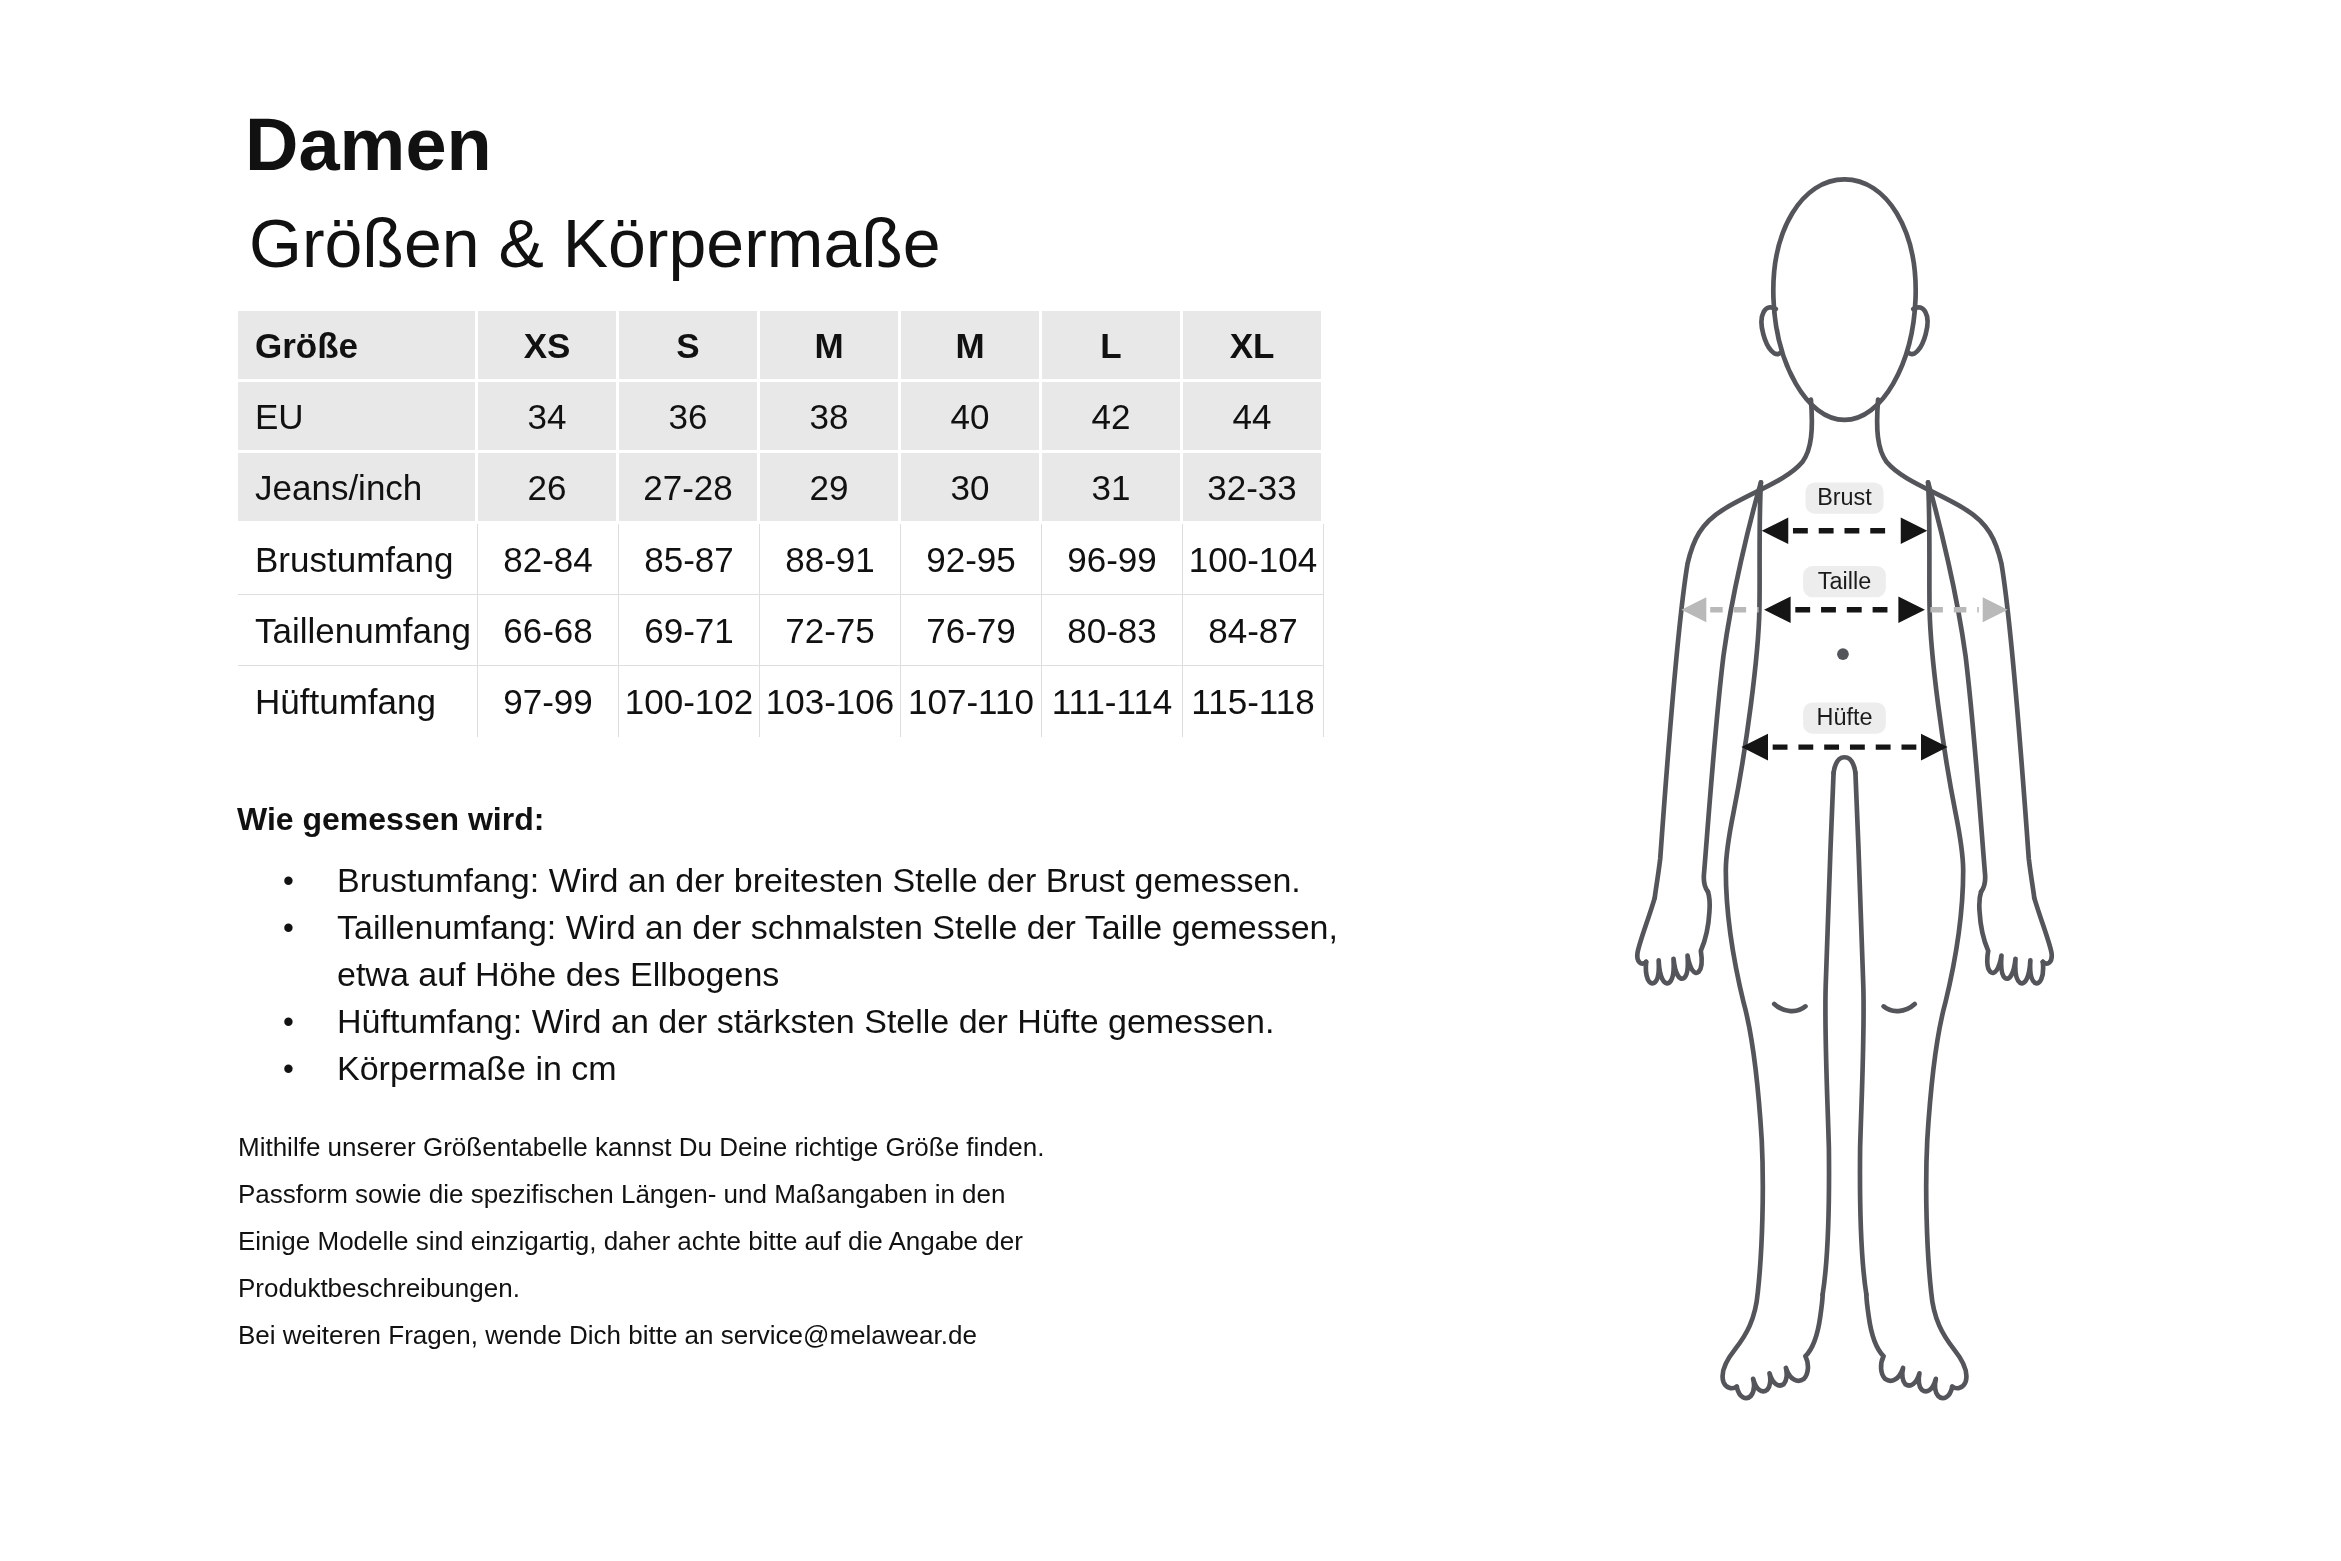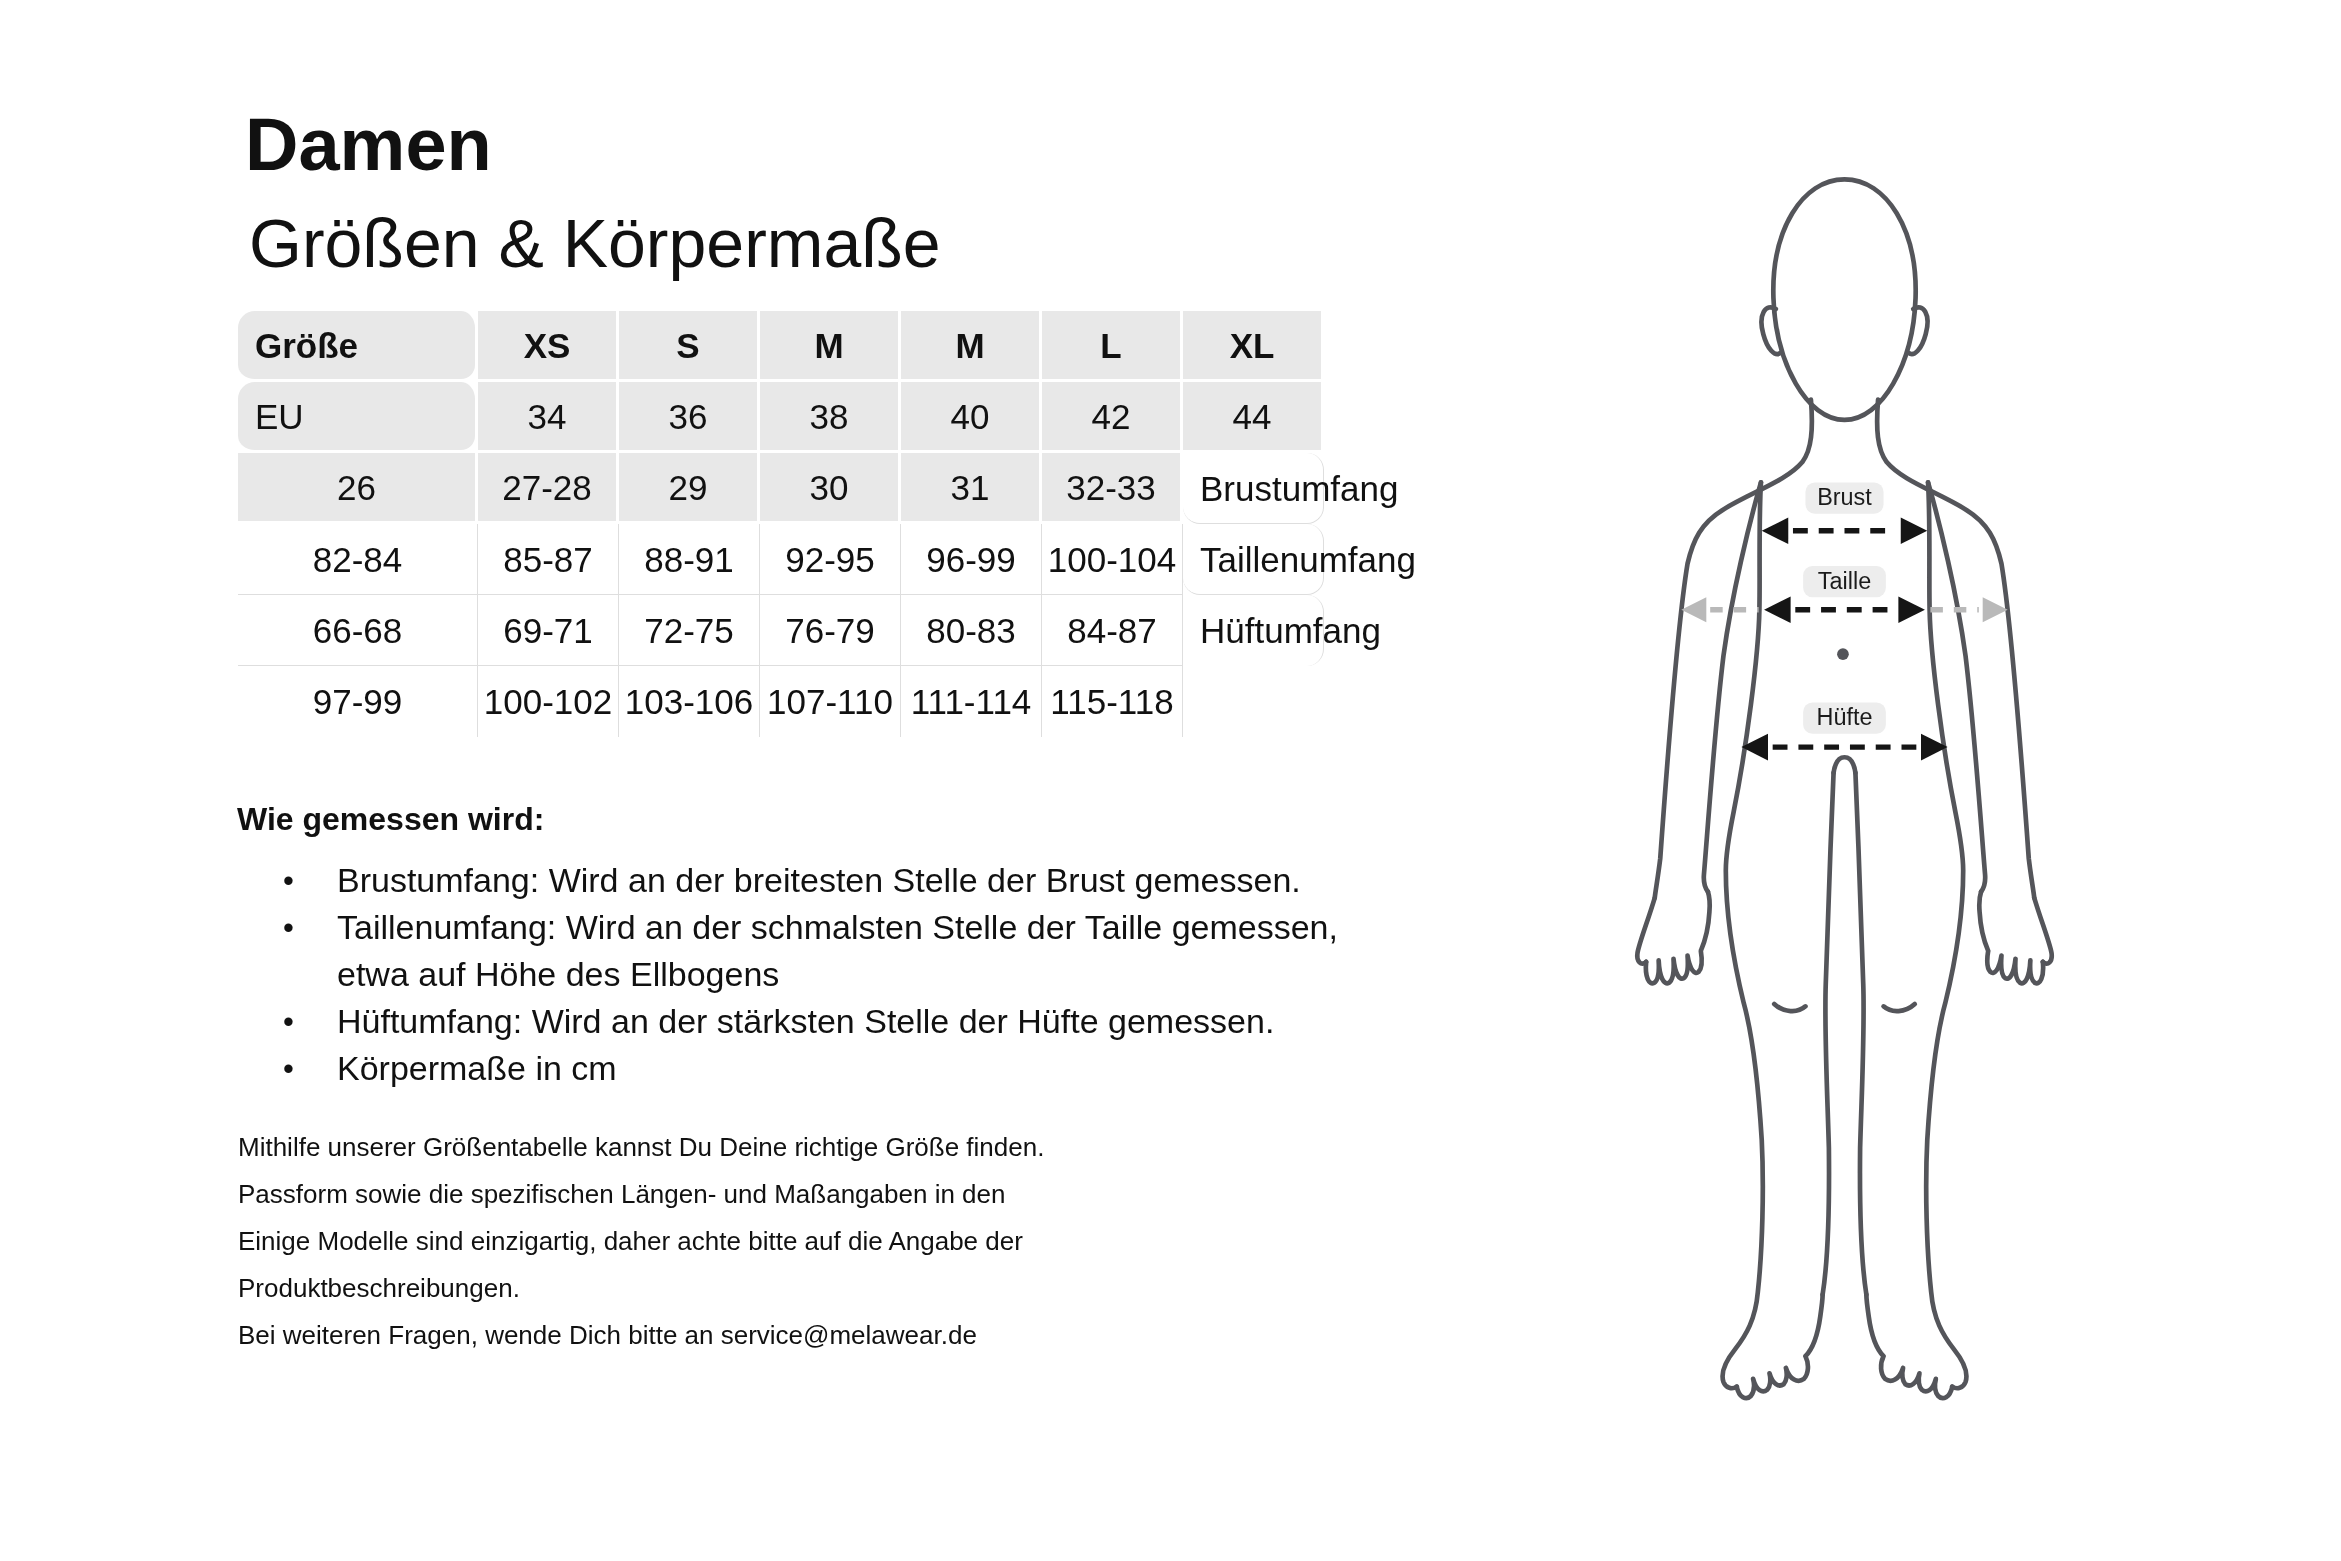--- a/index.html
+++ b/index.html
@@ -31,21 +31,21 @@
   .size-table{
     position:absolute;left:238px;top:311px;
     display:grid;
     grid-template-columns:240px 141px 141px 141px 141px 141px 141px;
     grid-auto-rows:71px;
   }
   .c{
     display:flex;align-items:center;justify-content:center;
     font-size:35px;line-height:1;box-sizing:border-box;
   }
-  .c.lab{justify-content:flex-start;padding-left:17px;border-radius:17px;}
+  .c.lab{justify-content:flex-start;padding-left:17px;}
   .c.hdr{font-weight:700;}
   .c.g{
     background:var(--table-shaded-bg);
     border-right:3.9px solid var(--background);
     border-bottom:3.9px solid var(--background);
   }
   .c.w{
     background:var(--background);
     border-right:1.6px solid var(--table-border);
     border-bottom:1.6px solid var(--table-border);
@@ -100,20 +100,21 @@
   <div class="c g hdr">XL</div>
 
   <div class="c g lab">EU</div>
   <div class="c g">34</div>
   <div class="c g">36</div>
   <div class="c g">38</div>
   <div class="c g">40</div>
   <div class="c g">42</div>
   <div class="c g">44</div>
 
+  <div class="c g lab">Jeans/inch</div>
   <div class="c g">26</div>
   <div class="c g">27-28</div>
   <div class="c g">29</div>
   <div class="c g">30</div>
   <div class="c g">31</div>
   <div class="c g">32-33</div>
 
   <div class="c w lab">Brustumfang</div>
   <div class="c w">82-84</div>
   <div class="c w">85-87</div>

